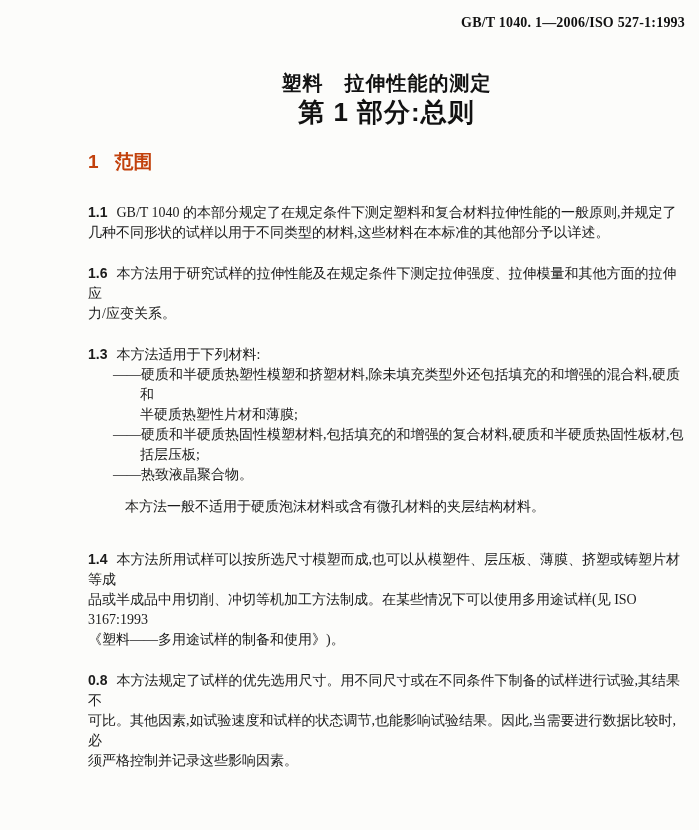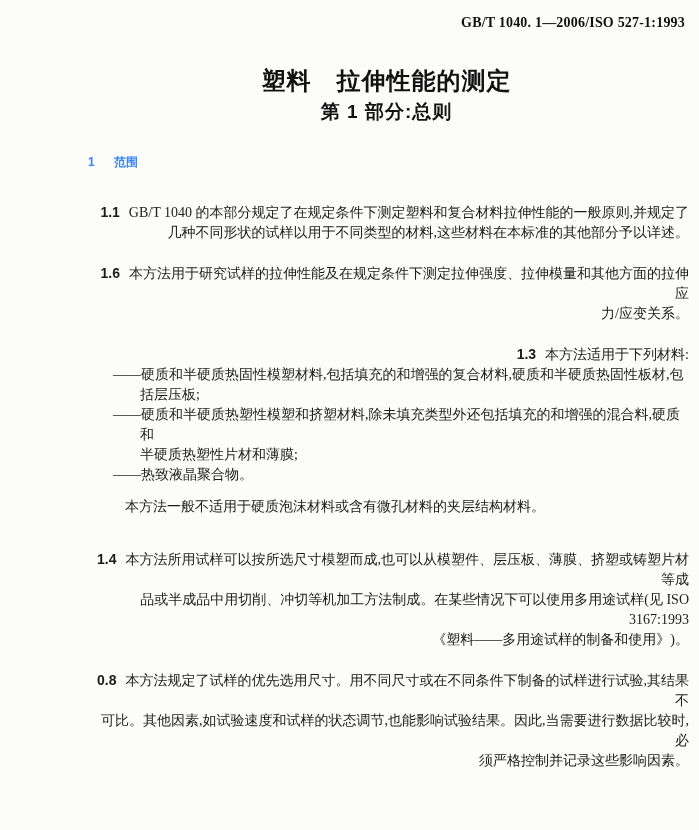--- a/index.html
+++ b/index.html
@@ -16,33 +16,33 @@
     font-family:"Liberation Serif","DejaVu Serif",serif;
     font-weight:bold;font-size:14px;letter-spacing:.2px;
     color:#111;
   }
   .title-block{
     position:absolute;left:88px;top:71px;width:597px;
     text-align:center;
     font-family:"Liberation Sans","DejaVu Sans",sans-serif;
     font-weight:bold;color:#121212;
   }
-  .doc-title{font-size:24px;letter-spacing:1px;line-height:24px;font-family:Liberation Mono, monospace;}
-  .doc-subtitle{font-size:19px;letter-spacing:1px;line-height:24px;margin-top:5px;}
+  .doc-title{font-size:20px;letter-spacing:1px;line-height:24px;}
+  .doc-subtitle{font-size:26px;letter-spacing:1px;line-height:24px;margin-top:5px;}
   .content{
     position:absolute;left:88px;top:152px;width:601px;
     font-size:14px;line-height:20px;
   }
   .sec-heading{
     font-family:"Liberation Sans","DejaVu Sans",sans-serif;
-    font-weight:bold;font-size:12px;color:#3b82f6;
+    font-weight:bold;font-size:19px;color:#c2410c;
     margin:0 0 10px 0;line-height:20px;
   }
   .sec-heading .sec-num{display:inline-block;min-width:10px;margin-right:16px;}
-  .clause{margin:0;white-space:pre-line;text-align:right;}
+  .clause{margin:0;white-space:pre-line;}
   .clause .clause-num{
     font-family:"Liberation Sans","DejaVu Sans",sans-serif;
     font-weight:bold;margin-right:9px;
   }
   .dash-item{
     margin:0;white-space:pre-line;
     padding-left:52px;text-indent:-27px;
   }
   .indent-para{margin:12px;white-space:pre-line;text-indent:25px;}
 </style>
@@ -71,24 +71,24 @@
 
     <p class="clause">
       <span class="clause-num">1.6</span><span>本方法用于研究试样的拉伸性能及在规定条件下测定拉伸强度、拉伸模量和其他方面的拉伸应
 力/应变关系。</span>
     </p>
 
     <p class="clause">
       <span class="clause-num">1.3</span><span>本方法适用于下列材料:</span>
     </p>
 
+    <p class="dash-item">——硬质和半硬质热塑性模塑和挤塑材料,除未填充类型外还包括填充的和增强的混合料,硬质和
+半硬质热塑性片材和薄膜;</p>
     <p class="dash-item">——硬质和半硬质热固性模塑材料,包括填充的和增强的复合材料,硬质和半硬质热固性板材,包
 括层压板;</p>
-    <p class="dash-item">——硬质和半硬质热塑性模塑和挤塑材料,除未填充类型外还包括填充的和增强的混合料,硬质和
-半硬质热塑性片材和薄膜;</p>
     <p class="dash-item">——热致液晶聚合物。</p>
 
     <p class="indent-para">本方法一般不适用于硬质泡沫材料或含有微孔材料的夹层结构材料。</p>
 
     <p class="clause">
       <span class="clause-num">1.4</span><span>本方法所用试样可以按所选尺寸模塑而成,也可以从模塑件、层压板、薄膜、挤塑或铸塑片材等成
 品或半成品中用切削、冲切等机加工方法制成。在某些情况下可以使用多用途试样(见 ISO 3167:1993
 《塑料——多用途试样的制备和使用》)。</span>
     </p>
 

